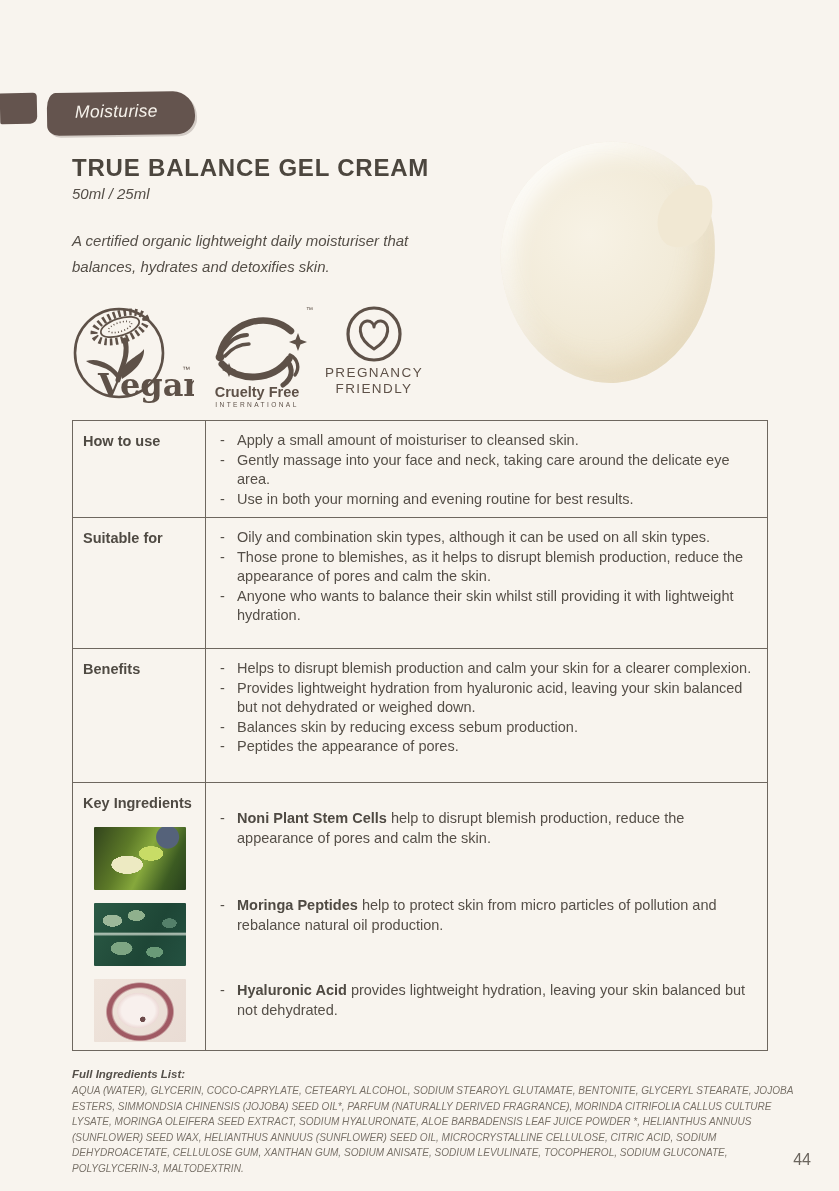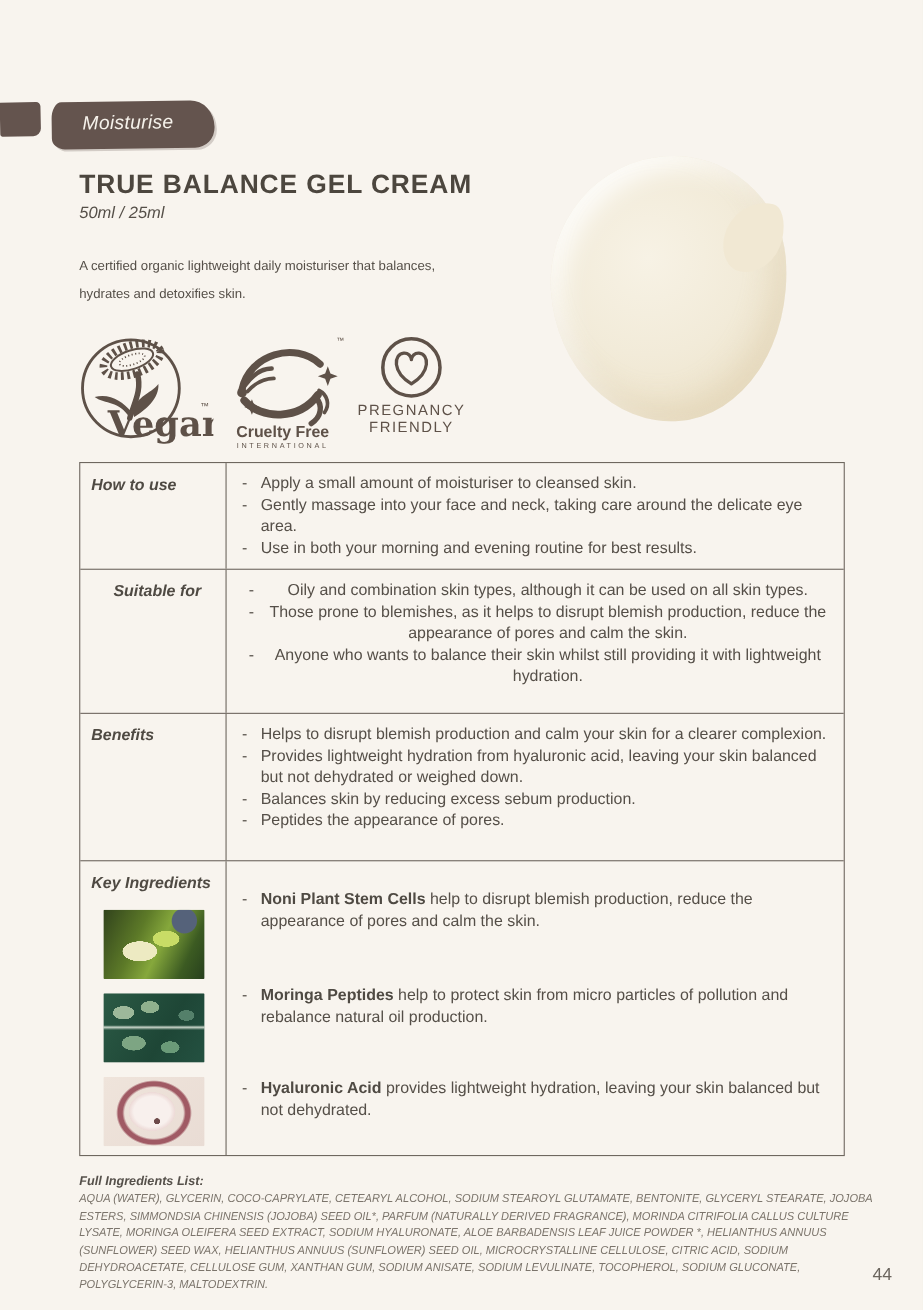--- a/index.html
+++ b/index.html
@@ -28,21 +28,21 @@
   }
 
   
   .product-title {
     position:absolute; left:72px; top:154px; font-size:24px; font-weight:bold;
     letter-spacing:0.8px; color:#4c463e;
   }
   .product-sizes { position:absolute; left:72px; top:185px; font-size:15px; font-style:italic; color:#554f48; }
   .product-description {
     position:absolute; left:72px; top:228px; width:360px;
-    font-size:12px; line-height:26px; color:#554f48;
+    font-size:15px; font-style:italic; line-height:26px; color:#554f48;
   }
 
   
   .swatch-blob {
     position:absolute; left:501px; top:142px; width:215px; height:241px;
     background:radial-gradient(circle at 42% 38%, #f7f2e5 0%, #f2ebd9 45%, #eee4cc 78%, #e9dcbe 100%);
     border-radius:52% 48% 50% 50% / 48% 42% 58% 52%;
     transform:rotate(-4deg);
     box-shadow:inset -10px -16px 26px rgba(210,190,150,0.30), inset 10px 12px 22px rgba(255,255,255,0.85);
   }
@@ -62,24 +62,24 @@
 
   
   .info-table {
     position:absolute; left:72px; top:420px; width:696px;
     border:1px solid #6e675f; font-size:14.5px; line-height:19.5px;
   }
   .t-row { display:flex; border-top:1px solid #6e675f; }
   .t-row:first-child { border-top:none; }
   .t-label {
     width:133px; flex:none; border-right:1px solid #6e675f;
-    padding:11px 2px 8px 10px; font-weight:bold; font-style:italic; color:#4f4a43;
+    padding:11px 2px 8px 10px; font-weight:bold; color:#4f4a43;
   }
   .t-content { flex:1; padding:10px 8px 8px 12px; color:#554f48; }
-  .r1 { min-height:96px; } .r2 { min-height:131px;text-align:center; } .r3 { min-height:134px; } .r4 { min-height:254px; }
+  .r1 { min-height:96px; } .r2 { min-height:131px; } .r3 { min-height:134px; } .r4 { min-height:254px; }
 
   .bullet { display:flex; }
   .dash { width:19px; flex:none; padding-left:2px; }
   .btext { flex:1; }
 
   .thumb { width:92px; height:63px; margin:13px 0 0 11px; border-radius:1px; }
   .noni-thumb {
     background:
       radial-gradient(circle 12px at 80% 16%, #55627a 0 11px, rgba(85,98,122,0) 12px),
       radial-gradient(ellipse 26px 15px at 36% 60%, #edeac2 0 60%, rgba(237,234,194,0) 61%),

